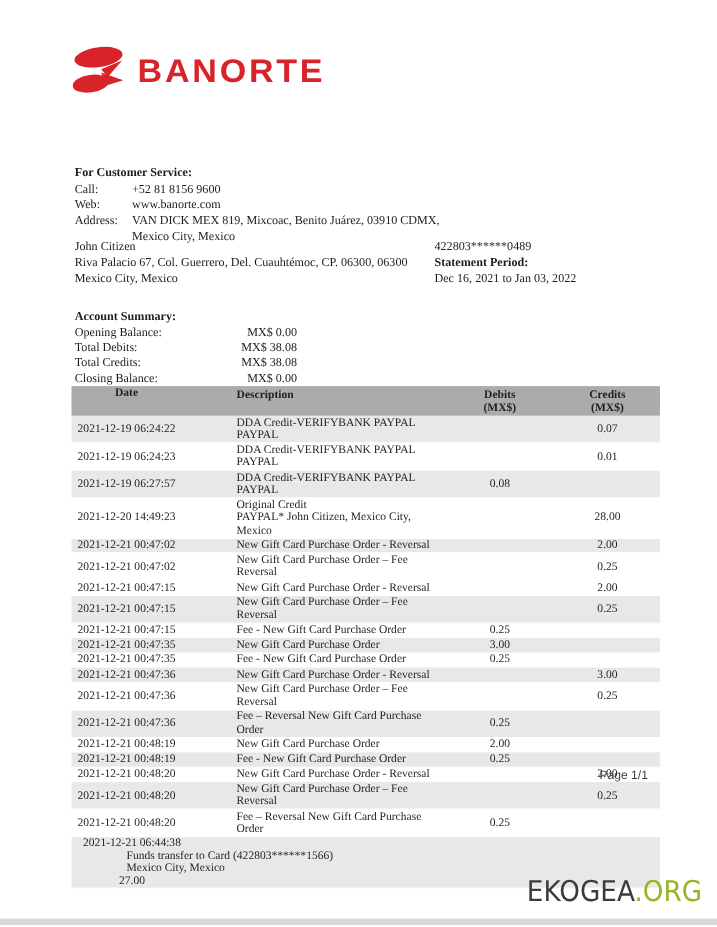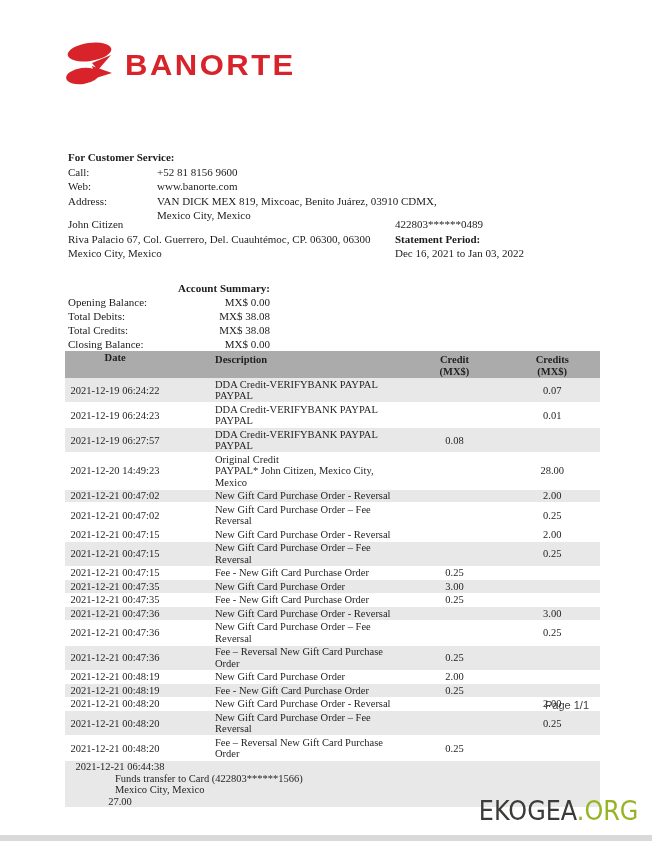--- a/index.html
+++ b/index.html
@@ -8,32 +8,32 @@
 
   
   .logo-row { position:absolute; left:66px; top:42px; display:flex; align-items:center; }
   .logo-icon { width:50px; height:46px; }
   .logo-text { font-family:"Liberation Sans", sans-serif; font-weight:bold; font-size:31px;
                letter-spacing:2.5px; margin-left:9px; transform:scaleY(0.96); }
 
   
   .cs { position:absolute; left:68px; top:150px; font-size:11px; line-height:14.5px; }
   .cs-h { font-weight:bold; }
-  .cs-row { display:flex;gap:37px; }
+  .cs-row { display:flex; }
   .cs-label { width:52px; }
   .cs-value { width:302px; }
 
   
   .holder { position:absolute; left:68px; top:217px; width:336px; font-size:11px; line-height:14.5px; }
   .holder-name { font-weight:normal; }
   .acct { position:absolute; left:395px; top:217px; width:210px; font-size:11px; line-height:14.5px; }
   .b { font-weight:bold; }
 
   
-  .summary { position:absolute; left:68px; top:281px; width:202px; font-size:11px; line-height:14px;text-align:right; }
+  .summary { position:absolute; left:68px; top:281px; width:202px; font-size:11px; line-height:14px; }
   .sum-h { font-weight:bold; }
   .sum-row { display:flex; justify-content:space-between; }
 
   
   .table { position:absolute; left:65px; top:351px; width:535px; font-size:10.5px; color:#1f1f1f; }
   .thead { display:flex; background:#ababab; font-weight:bold; min-height:26px; line-height:12px; }
   .c-date   { width:110px; box-sizing:border-box; }
   .c-desc   { width:210px; box-sizing:border-box;margin-left:48px; }
   .c-debit  { width:110px; box-sizing:border-box; }
   .c-credit { width:105px; box-sizing:border-box; }
@@ -114,21 +114,21 @@
       <span>Closing Balance:</span>
       <span>MX$ 0.00</span>
     </div>
   </div>
 
   <div class="table">
     <div class="thead" style="background: rgb(171, 171, 171);">
       <div class="c-date">Date</div>
       <div class="c-desc">Description</div>
       <div class="c-debit">
-        <span>Credit</span>
+        <span>Debits</span>
         <span>(MX$)</span>
       </div>
       <div class="c-credit">
         <span>Credits</span>
         <span>(MX$)</span>
       </div>
     </div>
     <div>
         <div class="trow shaded" style="background: rgb(232, 232, 232);">
           <div class="c-date">2021-12-19 06:24:22</div>

